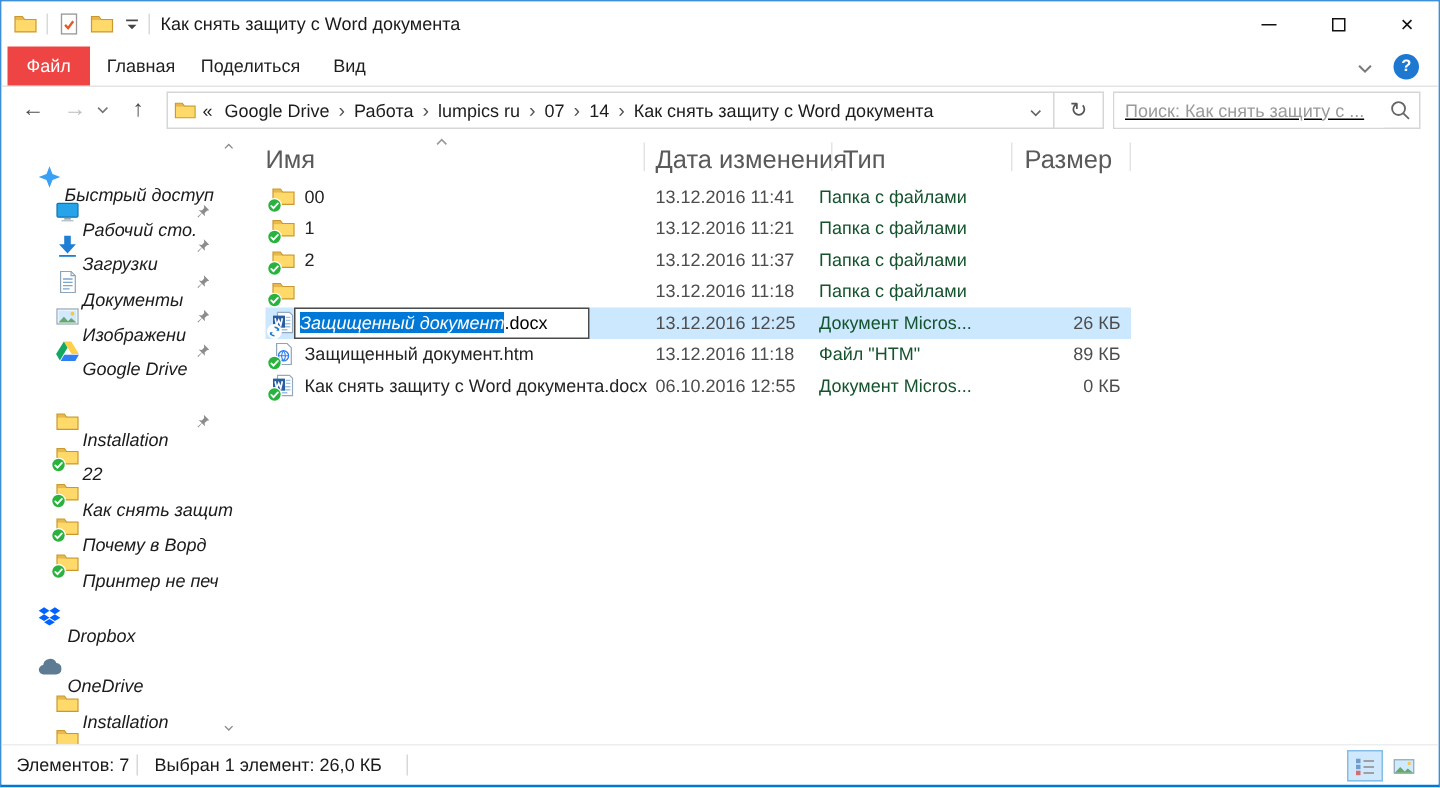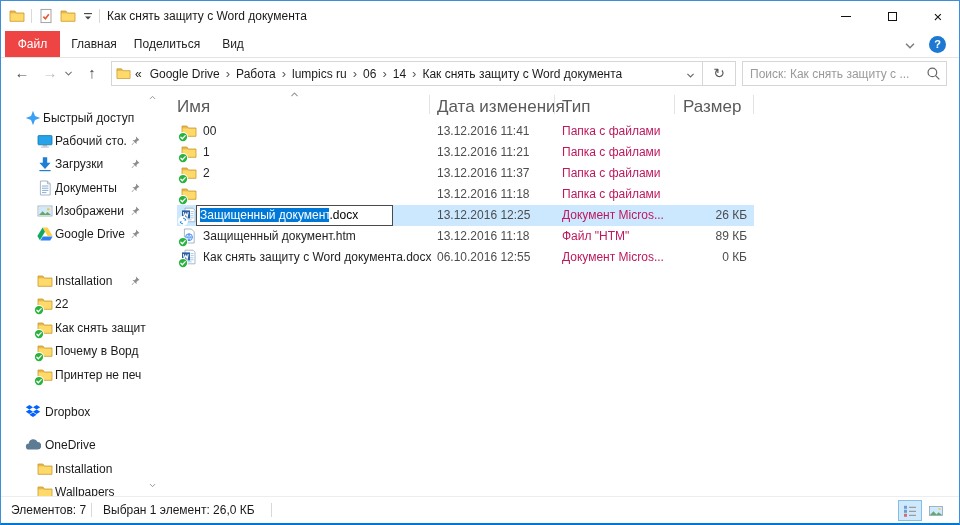--- a/index.html
+++ b/index.html
@@ -31,51 +31,51 @@
   .navglyph{position:absolute;top:3px;height:24px;line-height:24px;font-size:15px;text-align:center;cursor:default;}
   .addr{position:absolute;left:110px;top:3px;width:592px;height:25px;border:1px solid #d6d6d6;background:#fff;
         display:flex;align-items:center;padding-left:4px;}
   .crumb{font-size:12px;color:#1c1c1c;padding:0 4px;white-space:nowrap;cursor:default;}
   .crumbsep{font-size:13px;color:#555;padding:0 2px;}
   .addr-chev{position:absolute;right:6px;top:8px;width:11px;height:11px;color:#666;}
   .refresh{position:absolute;left:701px;top:3px;width:34px;height:25px;border:1px solid #d6d6d6;background:#fff;
            text-align:center;line-height:23px;font-size:14px;color:#555;cursor:default;}
   .searchbox{position:absolute;left:741px;top:3px;width:205px;height:25px;border:1px solid #d6d6d6;background:#fff;}
   .searchbox input{position:absolute;left:0;top:0;width:180px;height:23px;border:none;outline:none;
-                   font-family:inherit;font-size:12px;color:#000000;padding:0 0 0 7px;}
+                   font-family:inherit;font-size:12px;color:#000000;padding:0 0 0 7px;text-decoration:underline;}
   .searchbox input::placeholder{color:#9a9a9a;opacity:1;}
   .search-ic{position:absolute;right:5px;top:4px;width:15px;height:15px;}
 
   
   .sidebar{position:absolute;left:0;top:87px;width:160px;height:408px;background:#fff;}
   .side-item{position:absolute;left:0;width:158px;height:22px;line-height:22px;font-size:12px;color:#1b1b1b;cursor:default;white-space:nowrap;}
   .side-item .ics{position:absolute;top:3px;width:16px;height:16px;}
-  .side-item .lbl{position:absolute;top:0;}
+  .side-item .lbl{position:absolute;top:12px;font-style:italic;}
   .pin{position:absolute;left:128px;top:5px;width:12px;height:12px;}
   .sscroll{position:absolute;left:145px;top:1px;width:13px;height:406px;}
   .schev{position:absolute;left:2px;width:9px;height:9px;color:#8a8a8a;}
 
   
   .filearea{position:absolute;left:160px;top:87px;width:798px;height:408px;background:#fff;}
   .fhead{position:absolute;left:0;top:3px;width:798px;height:26px;font-size:17px;color:#5a5a5a;}
   .fh{position:absolute;top:6px;cursor:default;white-space:nowrap;}
   .sortchev{position:absolute;left:128px;top:-2px;width:11px;height:11px;color:#9a9a9a;}
   .hsep{position:absolute;top:4px;width:1px;height:19px;background:#e3e3e3;}
   .row{position:absolute;left:0;width:798px;height:21px;line-height:21px;font-size:12px;color:#333;cursor:default;white-space:nowrap;}
   .icw{position:absolute;left:20px;top:2px;width:16px;height:16px;}
   .ic16{position:absolute;left:0;top:0;width:16px;height:16px;}
   .ov8{position:absolute;left:-3px;bottom:-3px;width:10px;height:10px;}
   .cname{position:absolute;left:42px;color:#242424;}
   .cdate{position:absolute;left:276px;color:#4d4d4d;}
-  .ctype{position:absolute;left:401px;color:#be185d;}
+  .ctype{position:absolute;left:385px;color:#14532d;}
   .csize{position:absolute;left:500px;width:86px;text-align:right;color:#4d4d4d;}
   .rowhl{position:absolute;left:16px;top:0;width:577px;height:21px;background:#cce8ff;}
   .renamebox{position:absolute;left:35px;top:0;width:197px;height:21px;border:1px solid #4a4a4a;background:#fff;
              line-height:19px;padding-left:3px;font-size:12px;cursor:text;}
-  .rsel{background:#0078d7;color:#fff;}
+  .rsel{background:#0078d7;color:#fff;font-style:italic;}
   .rrest{color:#000;}
 
   
   .statusbar{position:absolute;left:0;top:495px;width:100%;height:28px;background:#fff;border-top:1px solid #ededed;}
   .stxt{position:absolute;top:0;height:26px;line-height:26px;font-size:12px;color:#1a1a1a;white-space:nowrap;}
   .ssep{position:absolute;top:6px;width:1px;height:14px;background:#d8d8d8;}
   .vbtn{position:absolute;top:3px;width:24px;height:21px;border:1px solid transparent;display:flex;align-items:center;justify-content:center;cursor:default;}
   .vbtn.active{background:#cfe8fb;border-color:#84bde6;}
   .icx{width:16px;height:16px;display:block;}
 </style>
@@ -252,21 +252,21 @@
       <svg style="width:15px;height:15px;flex:none">
           <use href="#i-folder"></use>
         </svg>
       <span class="crumb">«</span>
       <span class="crumb">Google Drive</span>
       <span class="crumbsep">›</span>
       <span class="crumb">Работа</span>
       <span class="crumbsep">›</span>
       <span class="crumb">lumpics ru</span>
       <span class="crumbsep">›</span>
-      <span class="crumb">06</span>
+      <span class="crumb">07</span>
       <span class="crumbsep">›</span>
       <span class="crumb">14</span>
       <span class="crumbsep">›</span>
       <span class="crumb">Как снять защиту с Word документа</span>
       <svg class="addr-chev">
           <use href="#i-chev"></use>
         </svg>
     </div>
     <div class="refresh">↻</div>
 

